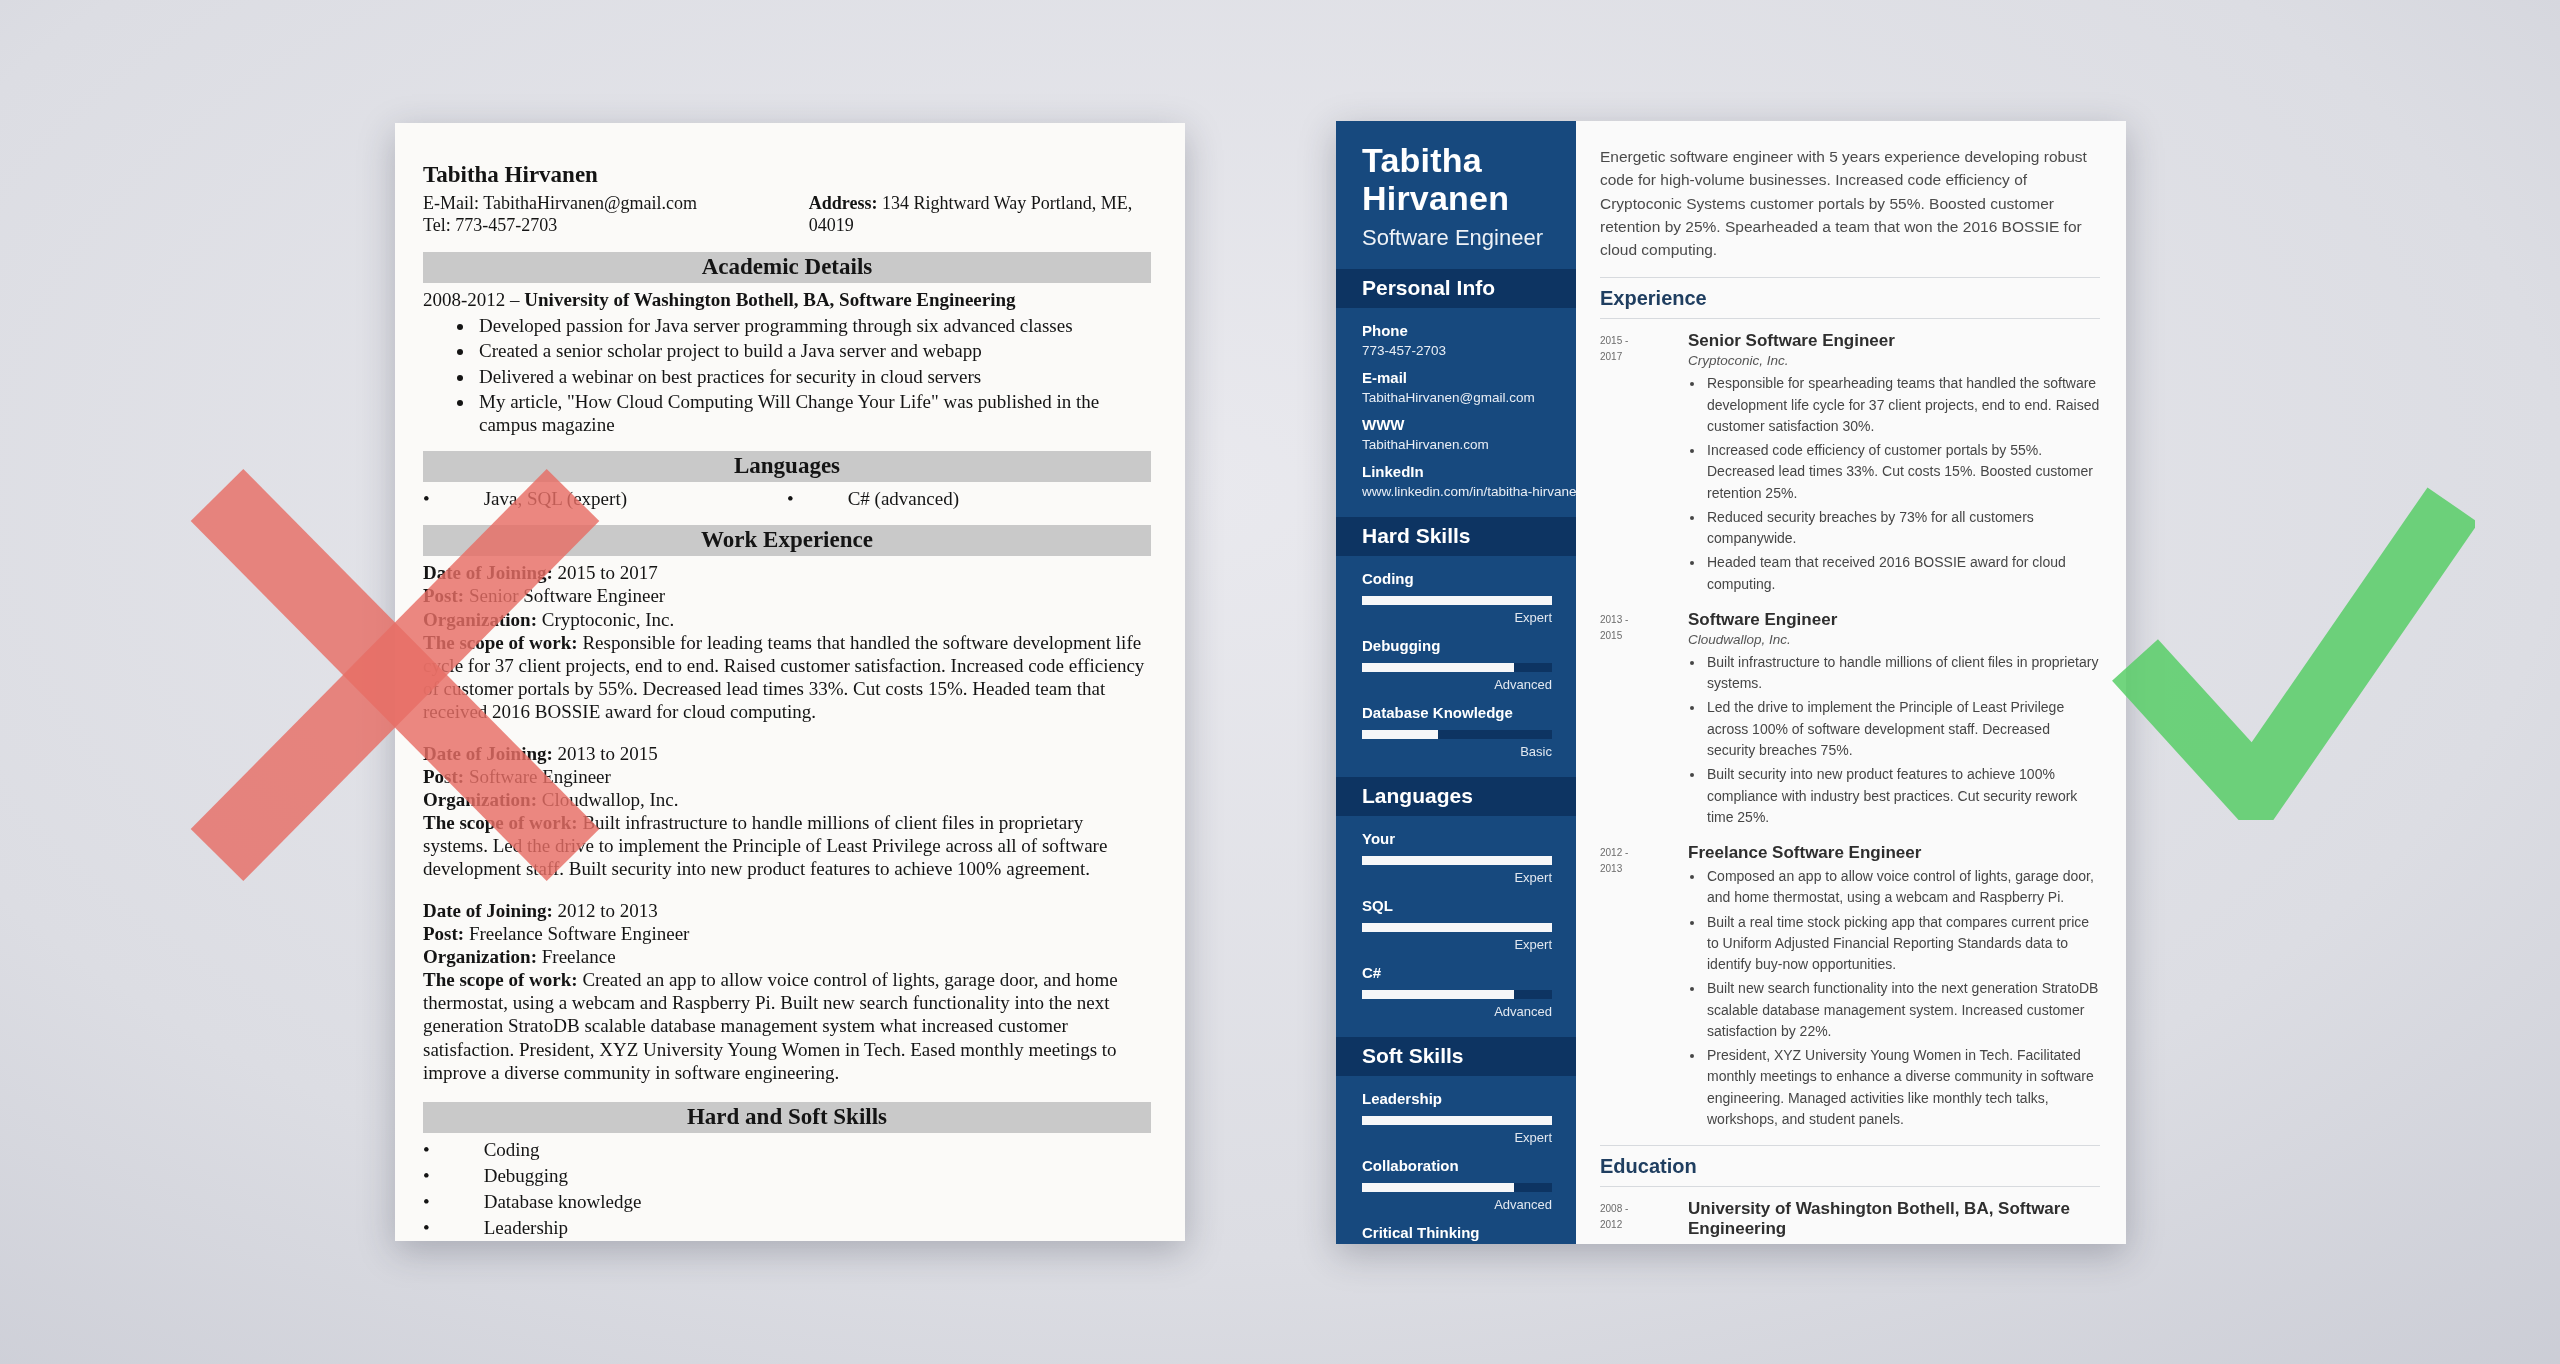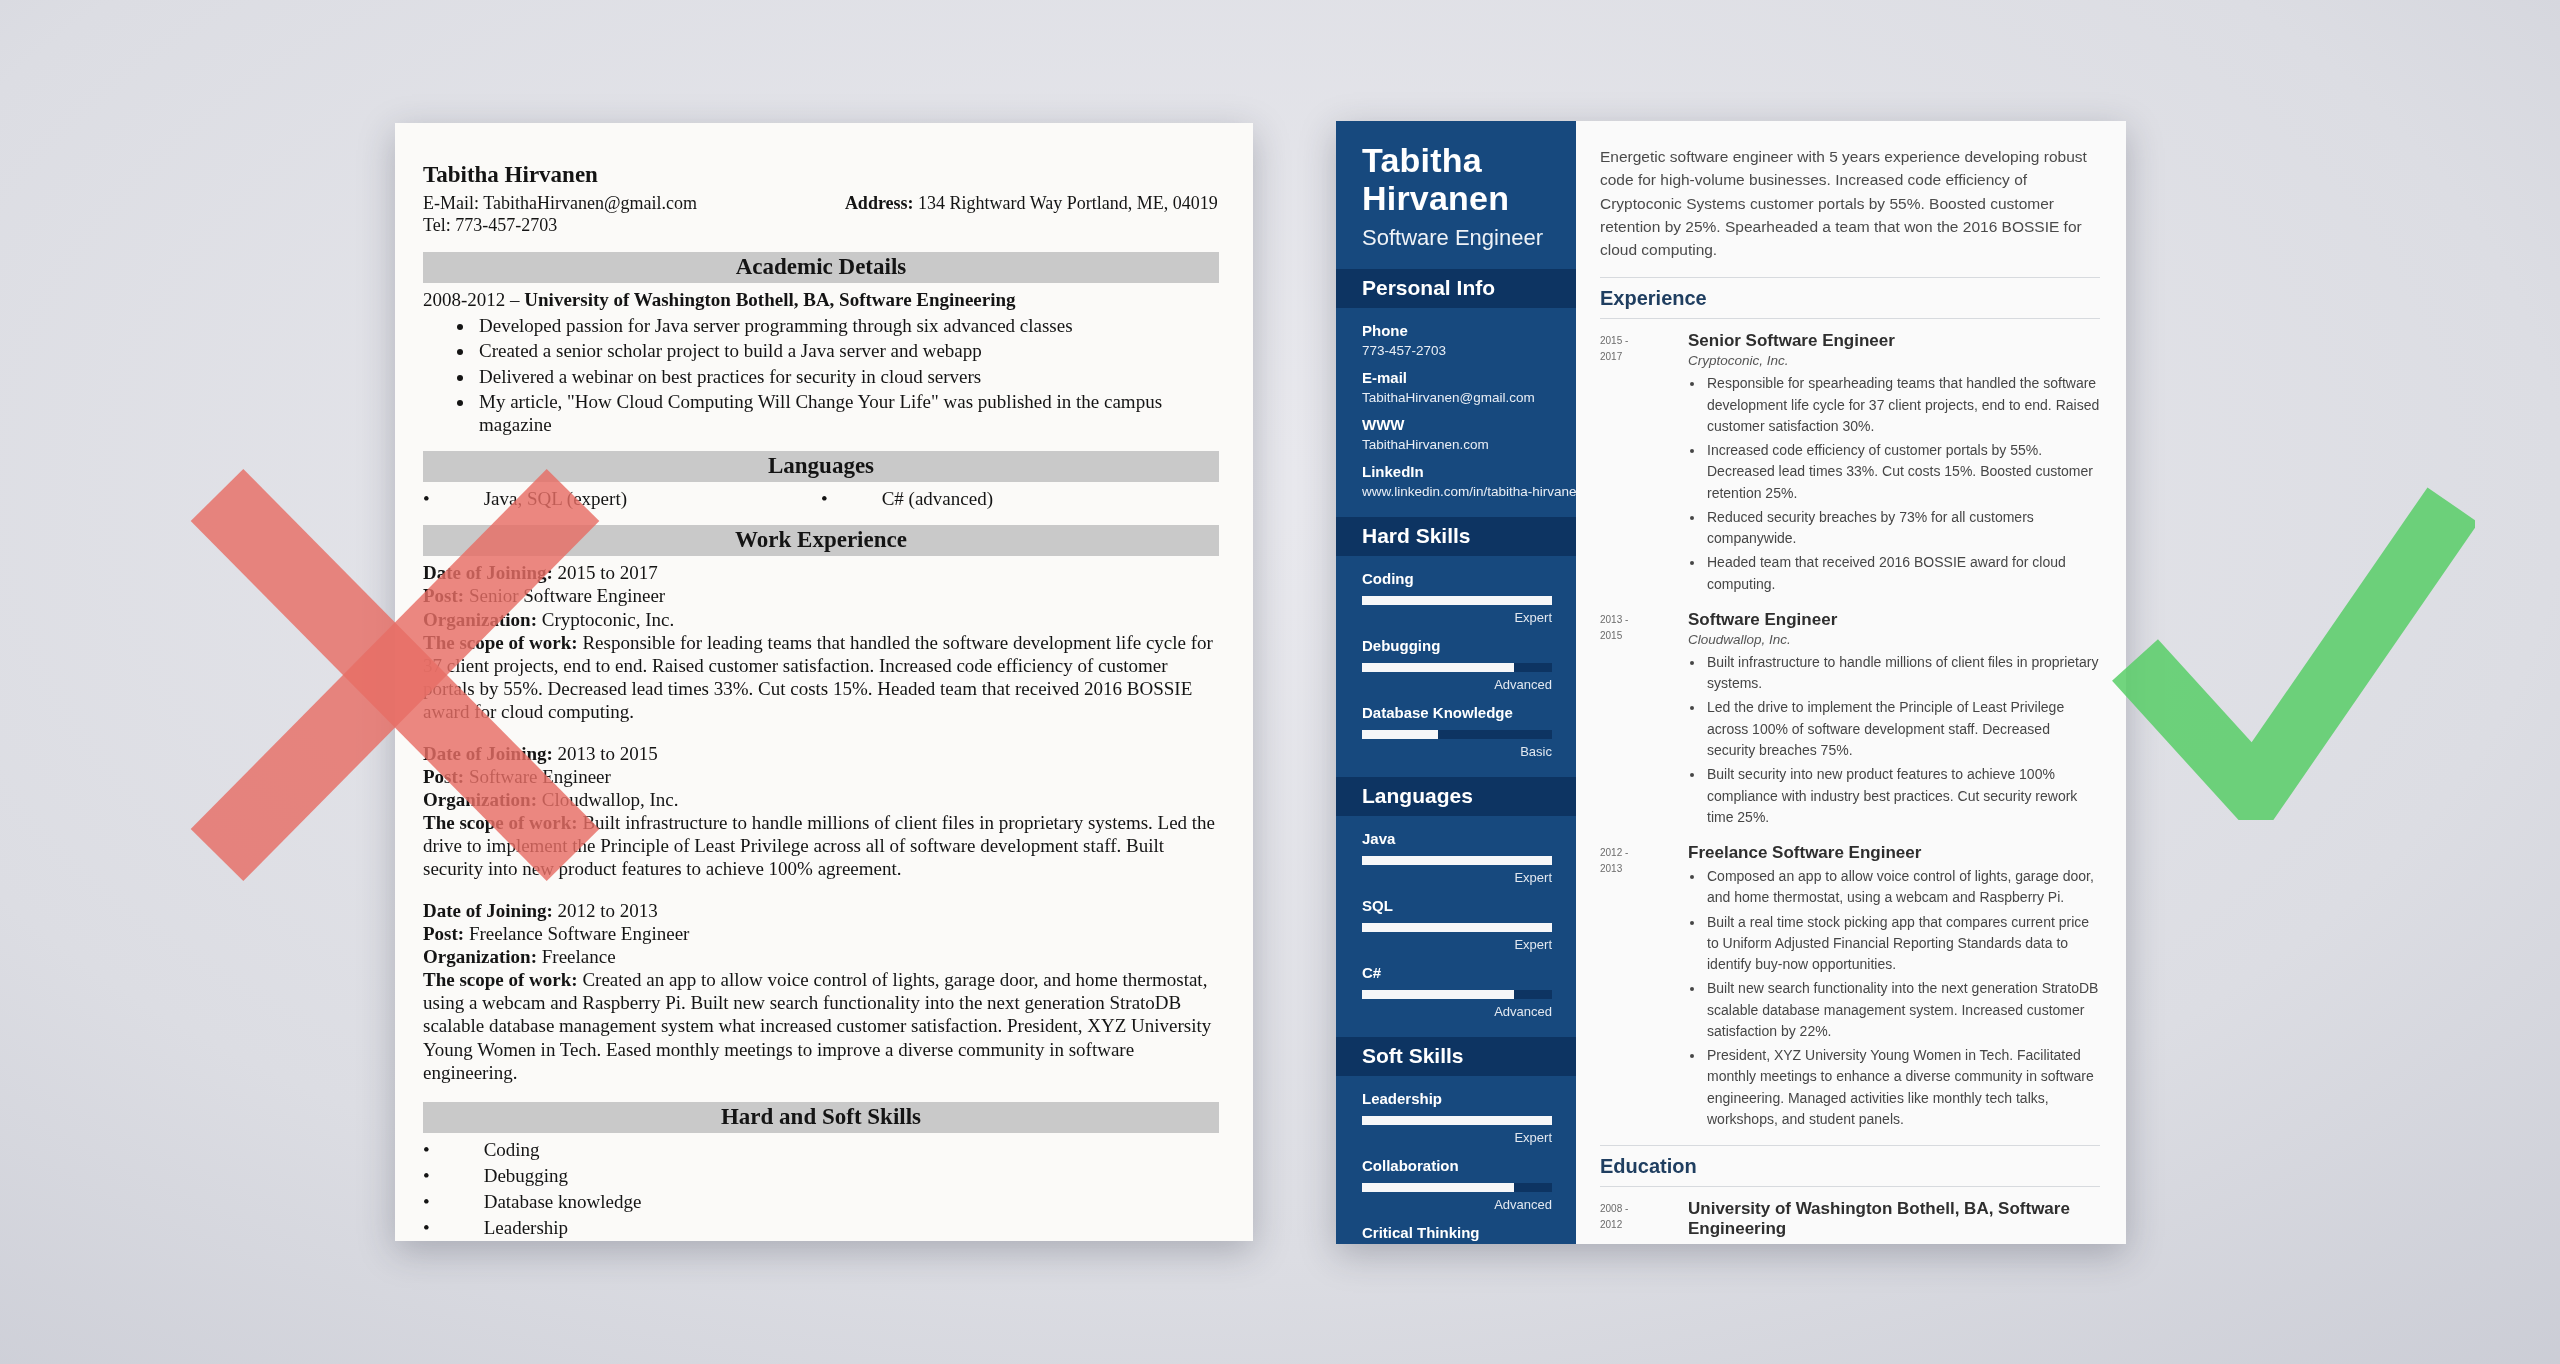--- a/index.html
+++ b/index.html
@@ -6,21 +6,21 @@
   html, body { width: 2560px; height: 1364px; overflow: hidden; }
   body {
     font-family: "Liberation Sans", sans-serif;
     background: radial-gradient(120% 125% at 46% 36%, #e9e9ee 0%, #dcdde3 45%, #c3c5cf 80%, #b2b4c0 100%);
     position: relative;
   }
   .page { position: absolute; box-shadow: 0 10px 34px rgba(40,44,60,0.28); }
 
   
   .page-bad {
-    left: 395px; top: 123px; width: 858px; height: 1118px;
+    left: 395px; top: 123px; width: 790px; height: 1118px;
     background: #fbfaf8;
     font-family: "Liberation Serif", serif;
     color: #141414; font-size: 19px; line-height: 1.22;
     padding: 38px 34px 0 28px; overflow: hidden;
   }
   .bad-name { font-size: 23px; font-weight: bold; margin-bottom: 4px; }
   .bad-contact { display: flex; font-size: 18px; }
   .bad-contact-left { width: 53%; }
   .bad-contact-right { flex: 1; }
   .band {
@@ -225,21 +225,21 @@
           <div class="s-track">
               <div class="s-fill" style="width: 40%;"></div>
             </div>
           <div class="s-level">Basic</div>
         </div>
       </div>
 
       <div class="side-band">Languages</div>
       <div class="side-pad">
         <div class="skill">
-          <div class="s-name">Java</div>
+          <div class="s-name">Your</div>
           <div class="s-track">
               <div class="s-fill" style="width: 100%;"></div>
             </div>
           <div class="s-level">Expert</div>
         </div>
         <div class="skill">
           <div class="s-name">SQL</div>
           <div class="s-track">
               <div class="s-fill" style="width: 100%;"></div>
             </div>

